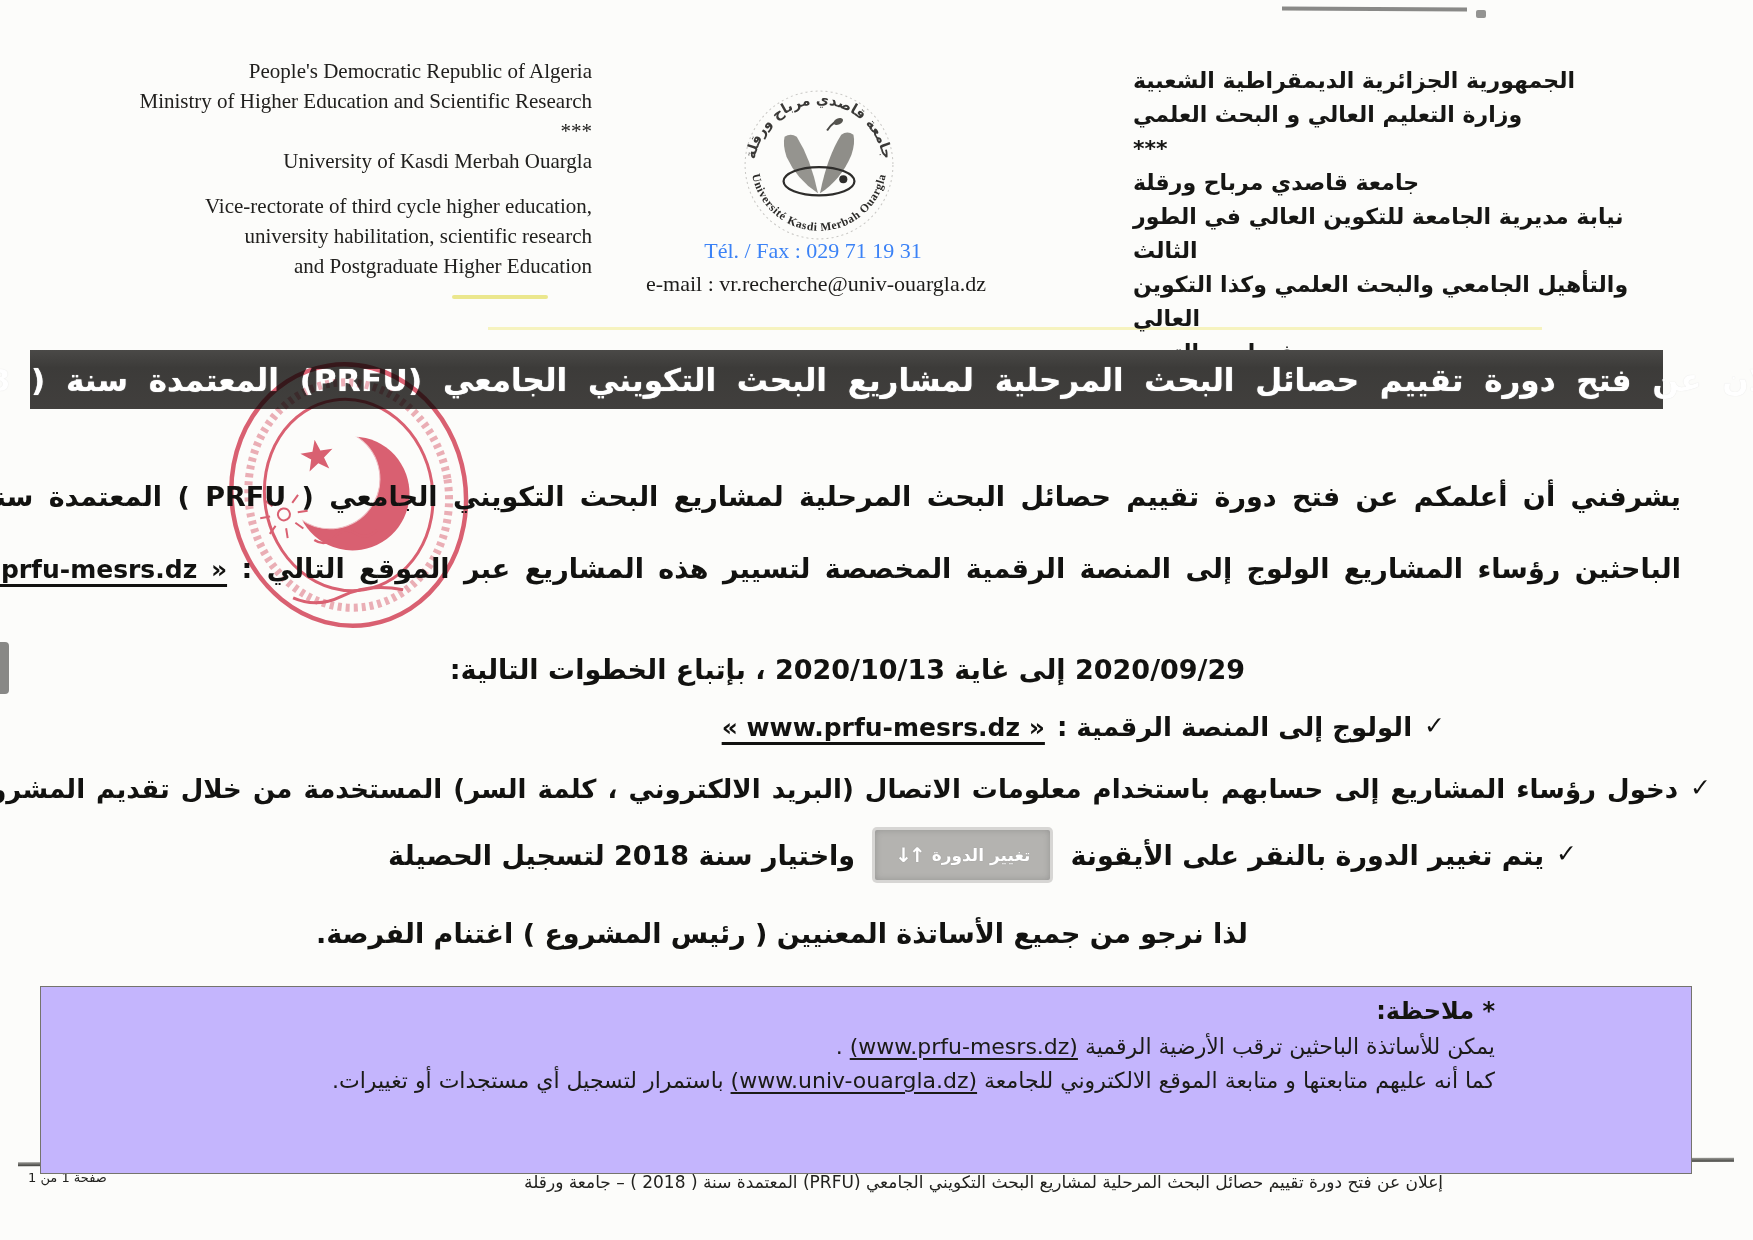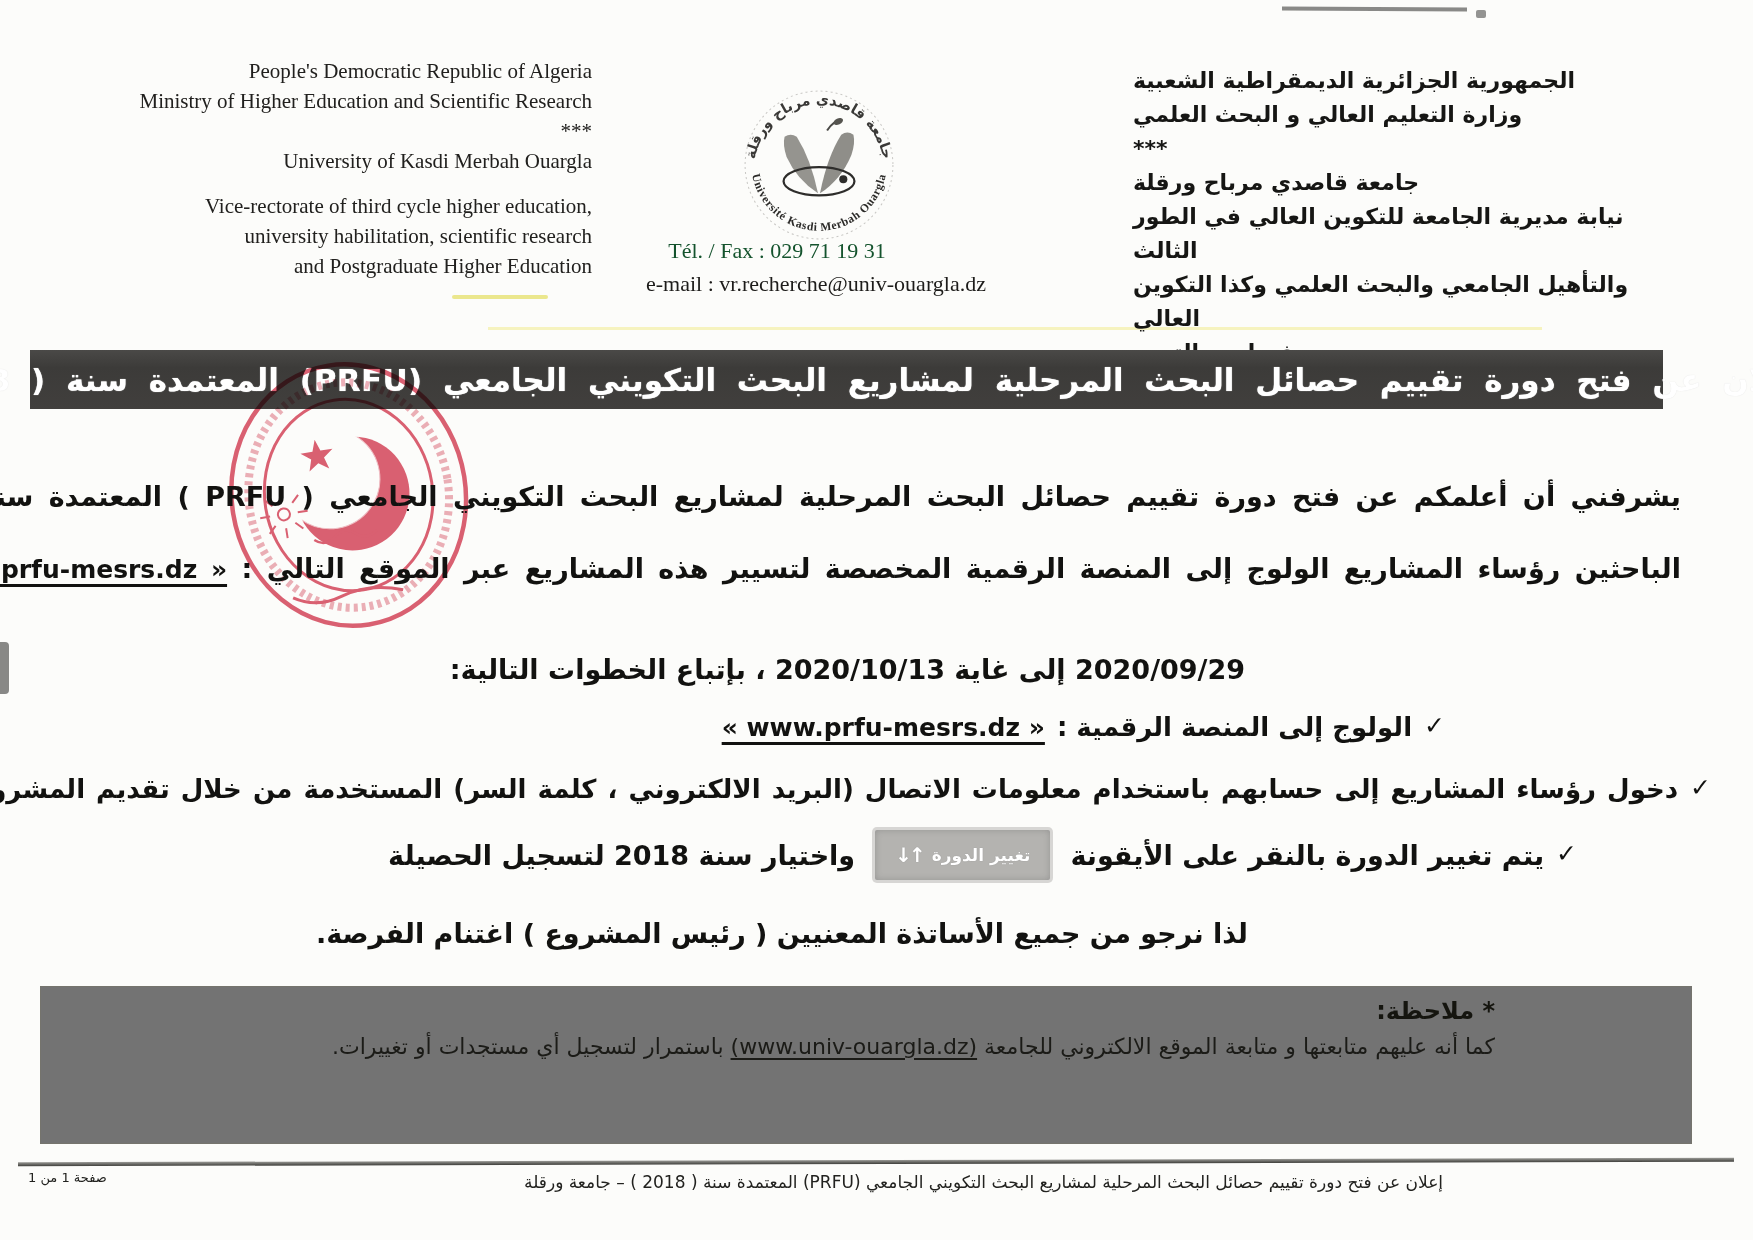--- a/index.html
+++ b/index.html
@@ -13,22 +13,22 @@
   }
   
   .en-block{
     position:absolute;left:52px;top:56px;width:540px;
     text-align:right;
     font-family:"Liberation Serif",serif;
     font-size:21px;line-height:30px;color:#21201e;
   }
   .en-block .grp2{margin-top:15px;}
   .logo-wrap{position:absolute;left:738px;top:84px;width:162px;height:162px;}
-  .contact-tel{position:absolute;left:604px;top:238px;width:346px;text-align:center;
-    font-family:"Liberation Serif",serif;font-size:22px;color:#14532d;}
+  .contact-tel{position:absolute;left:640px;top:238px;width:346px;text-align:center;
+    font-family:"Liberation Serif",serif;font-size:22px;color:#3b82f6;}
   .contact-email{position:absolute;left:606px;top:271px;width:420px;text-align:center;
     font-family:"Liberation Serif",serif;font-size:22px;color:#1d1c1a;}
   .hl1{position:absolute;left:452px;top:295px;width:96px;height:4px;background:#ebe78d;border-radius:2px;}
   .hl2{position:absolute;left:488px;top:327px;width:1054px;height:3px;background:#f4f1b4;opacity:.85;}
   .ar-block{
     position:absolute;left:1133px;top:64px;width:560px;
     direction:rtl;text-align:left;
     font-size:22px;font-weight:bold;line-height:34px;color:#161614;
   }
   
@@ -70,22 +70,22 @@
     display:inline-flex;align-items:center;column-gap:9px;direction:rtl;
     background:#b4b3b0;border-radius:2px;
     box-shadow:0 0 0 3px rgba(170,169,166,.45), inset 0 0 6px rgba(90,90,88,.35);
     padding:13px 20px;margin:0 8px;
   }
   .chip .lbl{color:#fff;font-size:17px;font-weight:bold;text-shadow:0 0 1px #888;}
   .chip .arr{color:#fff;font-size:20px;font-weight:bold;letter-spacing:-3px;text-shadow:0 0 1px #888;}
   .closing{right:505px;top:914px;}
   
   .note{
-    position:absolute;left:40px;top:986px;width:1652px;height:158px;
-    box-sizing:border-box;background:#737373;border:1.5px solid #75746d;
+    position:absolute;left:40px;top:986px;width:1652px;height:188px;
+    box-sizing:border-box;background:#c4b5fd;border:1.5px solid #75746d;
     direction:rtl;padding:10px 196px 0 4px;z-index:2;
   }
   .note .n-title{font-size:24px;font-weight:bold;white-space:nowrap;color:#15150f;}
   .note .n-line{margin-top:9px;font-size:22px;font-weight:normal;white-space:nowrap;color:#1b1b17;}
   .note .n-url{
     direction:ltr;unicode-bidi:isolate;display:inline-block;
     text-decoration:underline;text-decoration-thickness:1.5px;text-underline-offset:4px;
     font-size:22px;
   }
   
@@ -216,20 +216,25 @@
       <span class="arr">↑↓</span>
     </span>
     <span>واختيار سنة 2018 لتسجيل الحصيلة</span>
   </div>
 
   <div class="rtl-line closing">لذا نرجو من جميع الأساتذة المعنيين ( رئيس المشروع ) اغتنام الفرصة.</div>
 
   <div class="note">
     <div class="n-title">* ملاحظة:</div>
     <div class="n-line">
+      <span>يمكن للأساتذة الباحثين ترقب  الأرضية الرقمية</span>
+      <span class="n-url">(www.prfu-mesrs.dz)</span>
+      <span>.</span>
+    </div>
+    <div class="n-line">
       <span>كما أنه عليهم متابعتها و متابعة الموقع الالكتروني للجامعة</span>
       <span class="n-url">(www.univ-ouargla.dz)</span>
       <span>باستمرار لتسجيل أي مستجدات أو تغييرات.</span>
     </div>
   </div>
 
   <div class="f-rule"></div>
   <div class="f-right">إعلان عن فتح  دورة تقييم حصائل البحث المرحلية لمشاريع البحث التكويني الجامعي (PRFU)  المعتمدة سنة ( 2018 ) – جامعة ورقلة</div>
   <div class="f-left">صفحة 1 من 1</div>
 

